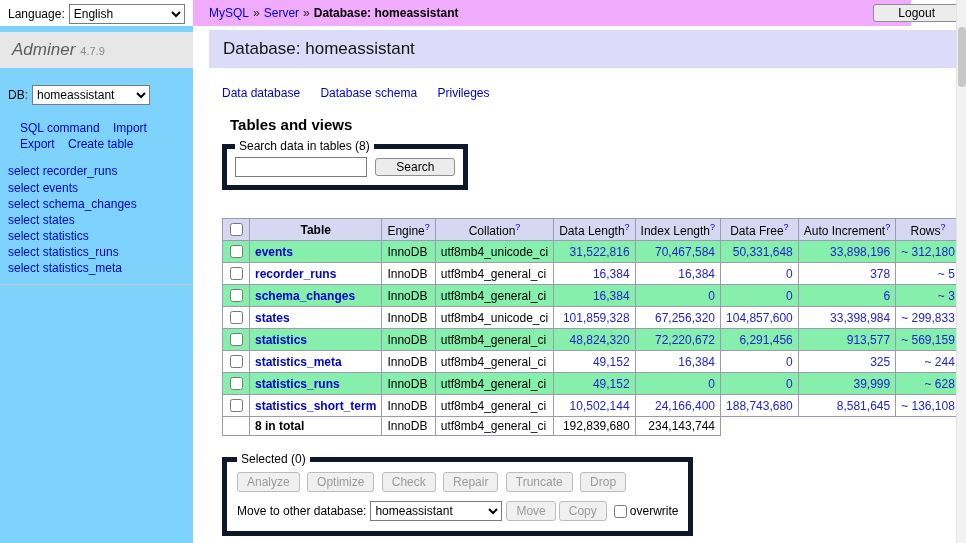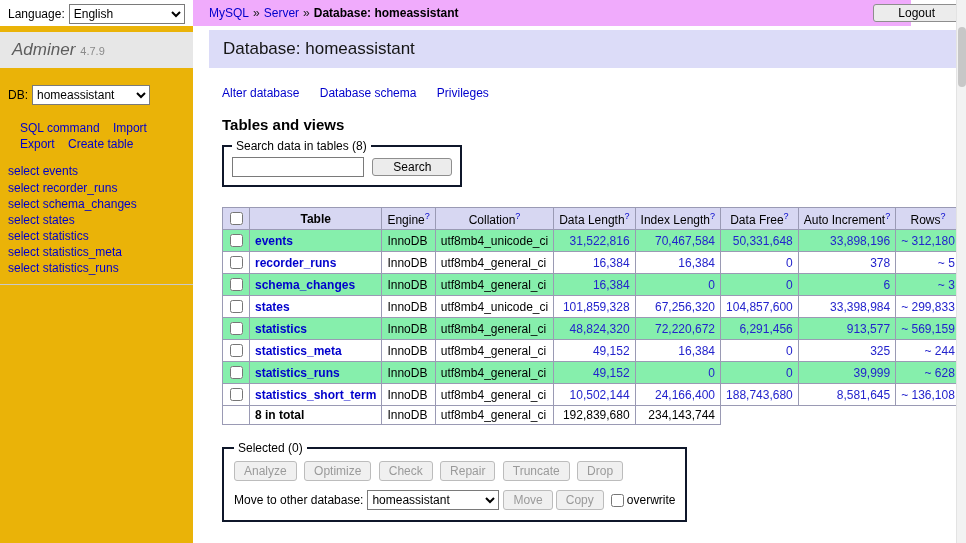--- a/index.html
+++ b/index.html
@@ -31,44 +31,44 @@
   .lang select { width: 116px; margin-left: 4px; }
   .breadcrumb {
     position: absolute; left: 193px; top: 0; width: 718px; height: 26px;
     background: #f0abfc; line-height: 26px; padding-left: 16px; white-space: nowrap;
   }
   .breadcrumb .sep { color: #222; margin: 0 4px; }
   .breadcrumb b { color: #000; }
   .logout-btn { position: absolute; right: 6px; top: 4px; padding: 1px 24px; }
 
   
-  .sidebar { position: absolute; left: 0; top: 26px; width: 193px; bottom: 0; background: #eab308; }
+  .sidebar { position: absolute; left: 0; top: 26px; width: 193px; bottom: 0; background: #7dd3fc; }
   .logo { background: #e7e7e7; margin-top: 6px; padding: 8px 12px; }
   .logo-name { font-style: italic; font-size: 17px; color: #5d5d5d; }
   .logo-ver { font-size: 11px; color: #8a8a8a; margin-left: 5px; }
   .dbrow { margin: 17px 0 0 8px; }
   .dbrow select { width: 118px; margin-left: 4px; }
   .sidelinks { margin: 15px 0 0 20px; width: 168px; line-height: 1.35; }
   .sidelinks a { margin-right: 10px; white-space: nowrap; }
   .tablelinks { margin: 12px 0 0 8px; }
   .tablelinks a { display: block; line-height: 1.18; margin-bottom: 2px; white-space: nowrap; }
   .side-hr { border-bottom: 1px solid #c9c9c9; margin-top: 9px; width: 193px; }
 
   
   .main { position: absolute; left: 193px; top: 26px; right: 10px; bottom: 0; overflow: hidden; }
   .db-title {
     margin: 4px 0 0 16px; background: #dcdcf8; color: #151515;
     font-size: 17px; font-weight: normal; padding: 9px 14px;
   }
   .content { padding-left: 29px; }
   .toplinks { margin-top: 18px; }
   .toplinks a { margin-right: 17px; }
-  h3.sect { font-size: 15px; font-weight: bold; margin: 16px 0 0; color: #000; }
-
-  fieldset { display: inline-block; border: 2px solid #0f172a; padding: 4px 8px 8px; margin: 6px 0 8px; }
+  h3.sect { font-size: 15px; font-weight: bold; margin: 16px 8px 0; color: #000; }
+
+  fieldset { display: inline-block; border: 5px solid #0f172a; padding: 4px 8px 8px; margin: 6px 0 16px; }
   legend { font-size: 12px; padding: 0 4px; }
   .search-fs input[type="text"] { width: 132px; }
   .search-fs button { margin-left: 5px; padding: 1px 20px; }
 
   table.tables { border-collapse: collapse; margin-top: 12px; }
   .tables td { border: 1px solid #9a9ab4; padding: 2px 5px; font-size: 12px; white-space: nowrap; }
   .tables thead td { background: #d7d7f2; text-align: center; color: #000; }
   .tables thead td.col-table { font-weight: bold; }
   .tables td.check { text-align: center; padding: 1px 3px; width: 20px; }
   .tables td.num { text-align: right; color: #2323cc; }
@@ -115,36 +115,36 @@
   <div class="dbrow">
     <span>DB:</span><select><option>homeassistant</option></select>
   </div>
   <div class="sidelinks">
     <a>SQL command</a>
     <a>Import</a>
     <a>Export</a>
     <a>Create table</a>
   </div>
   <div class="tablelinks">
+    <a>select recorder_runs</a>
     <a>select events</a>
-    <a>select recorder_runs</a>
     <a>select schema_changes</a>
     <a>select states</a>
     <a>select statistics</a>
+    <a>select statistics_runs</a>
     <a>select statistics_meta</a>
-    <a>select statistics_runs</a>
   </div>
   <div class="side-hr"></div>
 </div>
 
 <div class="main">
   <h2 class="db-title">Database: homeassistant</h2>
   <div class="content">
     <div class="toplinks">
-      <a>Alter database</a>
+      <a>Data database</a>
       <a>Database schema</a>
       <a>Privileges</a>
     </div>
 
     <h3 class="sect">Tables and views</h3>
 
     <fieldset class="search-fs">
       <legend>Search data in tables (8)</legend>
       <input type="text" value="" style="">
       <button>Search</button>

